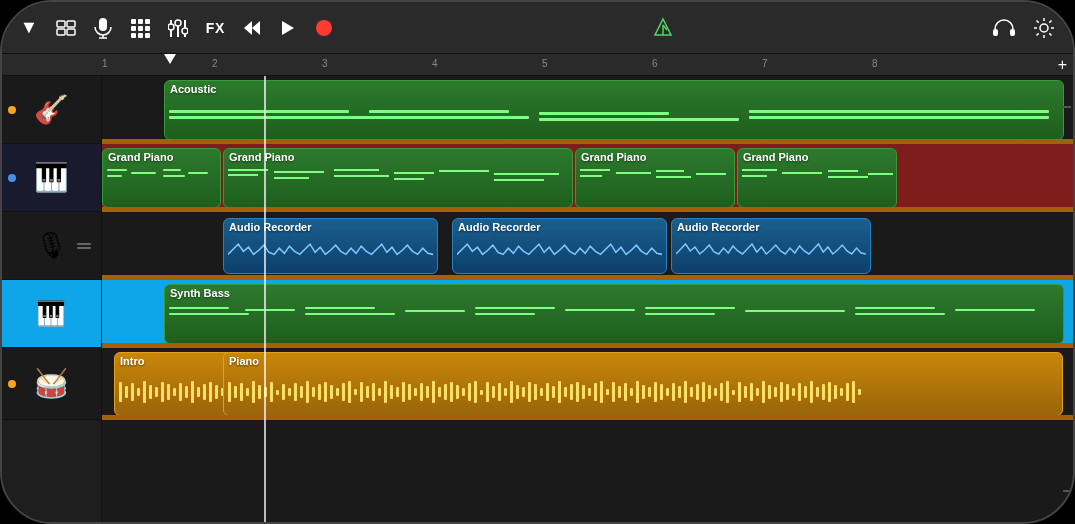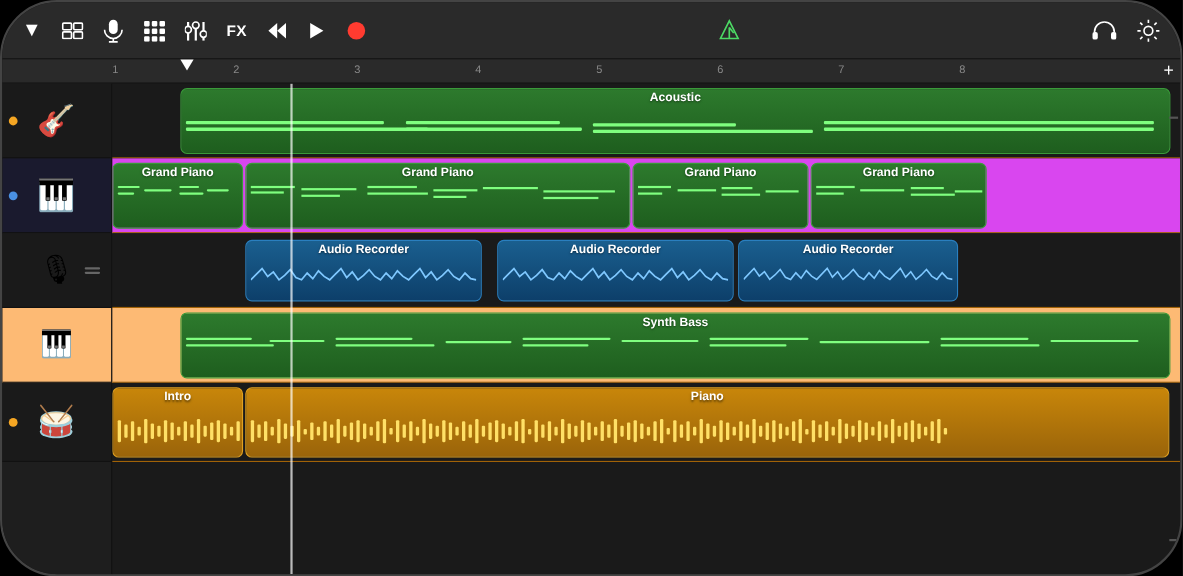--- a/index.html
+++ b/index.html
@@ -125,31 +125,30 @@
     .tracks-timeline {
       flex: 1;
       display: flex;
       flex-direction: column;
       overflow: hidden;
       position: relative;
     }
     .track-row {
       display: flex;
       align-items: center;
-      border-bottom: 1px solid #a16207;
+      border-bottom: 5px solid #a16207;
       position: relative;
       overflow: hidden;
-      text-align: center;
     }
 
     
     .track-row-acoustic { height: 68px; background: #1a1a1a; }
     .track-row-piano { height: 68px; background: #1a1a1a; }
     .track-row-audio { height: 68px; background: #1a1a1a; }
-    .track-row-synth { height: 68px; background: #fdba74; }
+    .track-row-synth { height: 68px; background: #0ea5e9; }
     .track-row-drums { height: 72px; background: #1a1a1a; }
 
     
     .clip {
       position: absolute;
       border-radius: 6px;
       overflow: hidden;
       display: flex;
       flex-direction: column;
     }
@@ -383,21 +382,21 @@
               <div style="position:absolute;left:200px;top:12px;width:160px;height:3px;background:#7fff7f;border-radius:1px;"></div>
               <div style="position:absolute;left:370px;top:8px;width:130px;height:3px;background:#7fff7f;border-radius:1px;"></div>
               <div style="position:absolute;left:370px;top:14px;width:200px;height:3px;background:#7fff7f;border-radius:1px;"></div>
               <div style="position:absolute;left:580px;top:6px;width:300px;height:3px;background:#7fff7f;border-radius:1px;"></div>
               <div style="position:absolute;left:580px;top:12px;width:300px;height:3px;background:#7fff7f;border-radius:1px;"></div>
             </div>
           </div>
         </div>
       </div>
 
-      <div class="track-row track-row-piano" style="height:68px;background:#d946ef;">
+      <div class="track-row track-row-piano" style="height:68px;background:#7f1d1d;">
 
         <div class="clip clip-green" style="left:0px; top:4px; width:119px; height:60px;">
           <span class="clip-label">Grand Piano</span>
           <div style="position:relative;width:100%;height:28px;padding:0 4px;overflow:hidden;">
             <div style="position:absolute;left:4px;top:4px;width:20px;height:2px;background:#7fff7f;border-radius:1px;"></div>
             <div style="position:absolute;left:4px;top:10px;width:15px;height:2px;background:#7fff7f;border-radius:1px;"></div>
             <div style="position:absolute;left:28px;top:7px;width:25px;height:2px;background:#7fff7f;border-radius:1px;"></div>
             <div style="position:absolute;left:60px;top:4px;width:18px;height:2px;background:#7fff7f;border-radius:1px;"></div>
             <div style="position:absolute;left:60px;top:10px;width:22px;height:2px;background:#7fff7f;border-radius:1px;"></div>
             <div style="position:absolute;left:85px;top:7px;width:20px;height:2px;background:#7fff7f;border-radius:1px;"></div>
@@ -494,21 +493,21 @@
             <div style="position:absolute;left:580px;top:9px;width:100px;height:2px;background:#7fff7f;border-radius:1px;"></div>
             <div style="position:absolute;left:690px;top:6px;width:80px;height:2px;background:#7fff7f;border-radius:1px;"></div>
             <div style="position:absolute;left:690px;top:12px;width:90px;height:2px;background:#7fff7f;border-radius:1px;"></div>
             <div style="position:absolute;left:790px;top:8px;width:80px;height:2px;background:#7fff7f;border-radius:1px;"></div>
           </div>
         </div>
       </div>
 
       <div class="track-row track-row-drums" style="height:72px;">
 
-        <div class="clip clip-gold" style="left:0px; top:4px; width:119px; height:64px;">
+        <div class="clip clip-gold" style="left:12px; top:4px; width:119px; height:64px;">
           <span class="clip-label">Intro</span>
           <div class="drum-pattern">
 
             <div class="drum-hit" style="height:20px;"></div>
             <div class="drum-hit" style="height:12px;"></div>
             <div class="drum-hit" style="height:18px;"></div>
             <div class="drum-hit" style="height:8px;"></div>
             <div class="drum-hit" style="height:22px;"></div>
             <div class="drum-hit" style="height:14px;"></div>
             <div class="drum-hit" style="height:10px;"></div>

